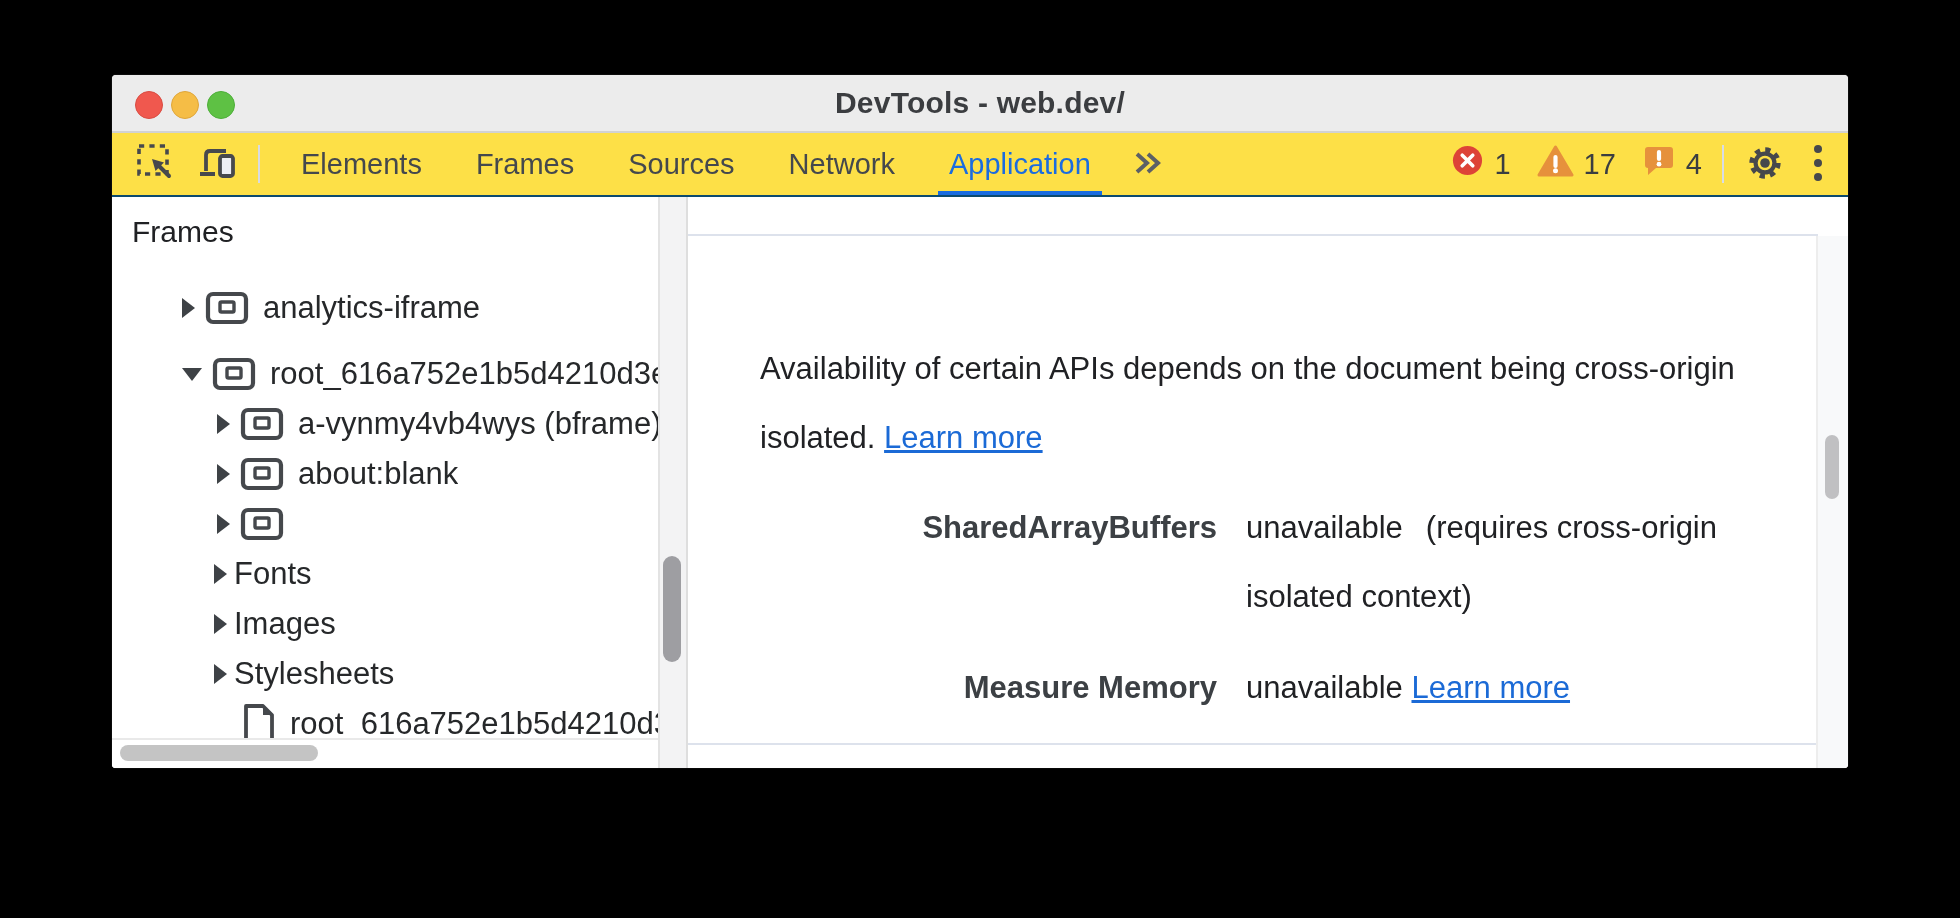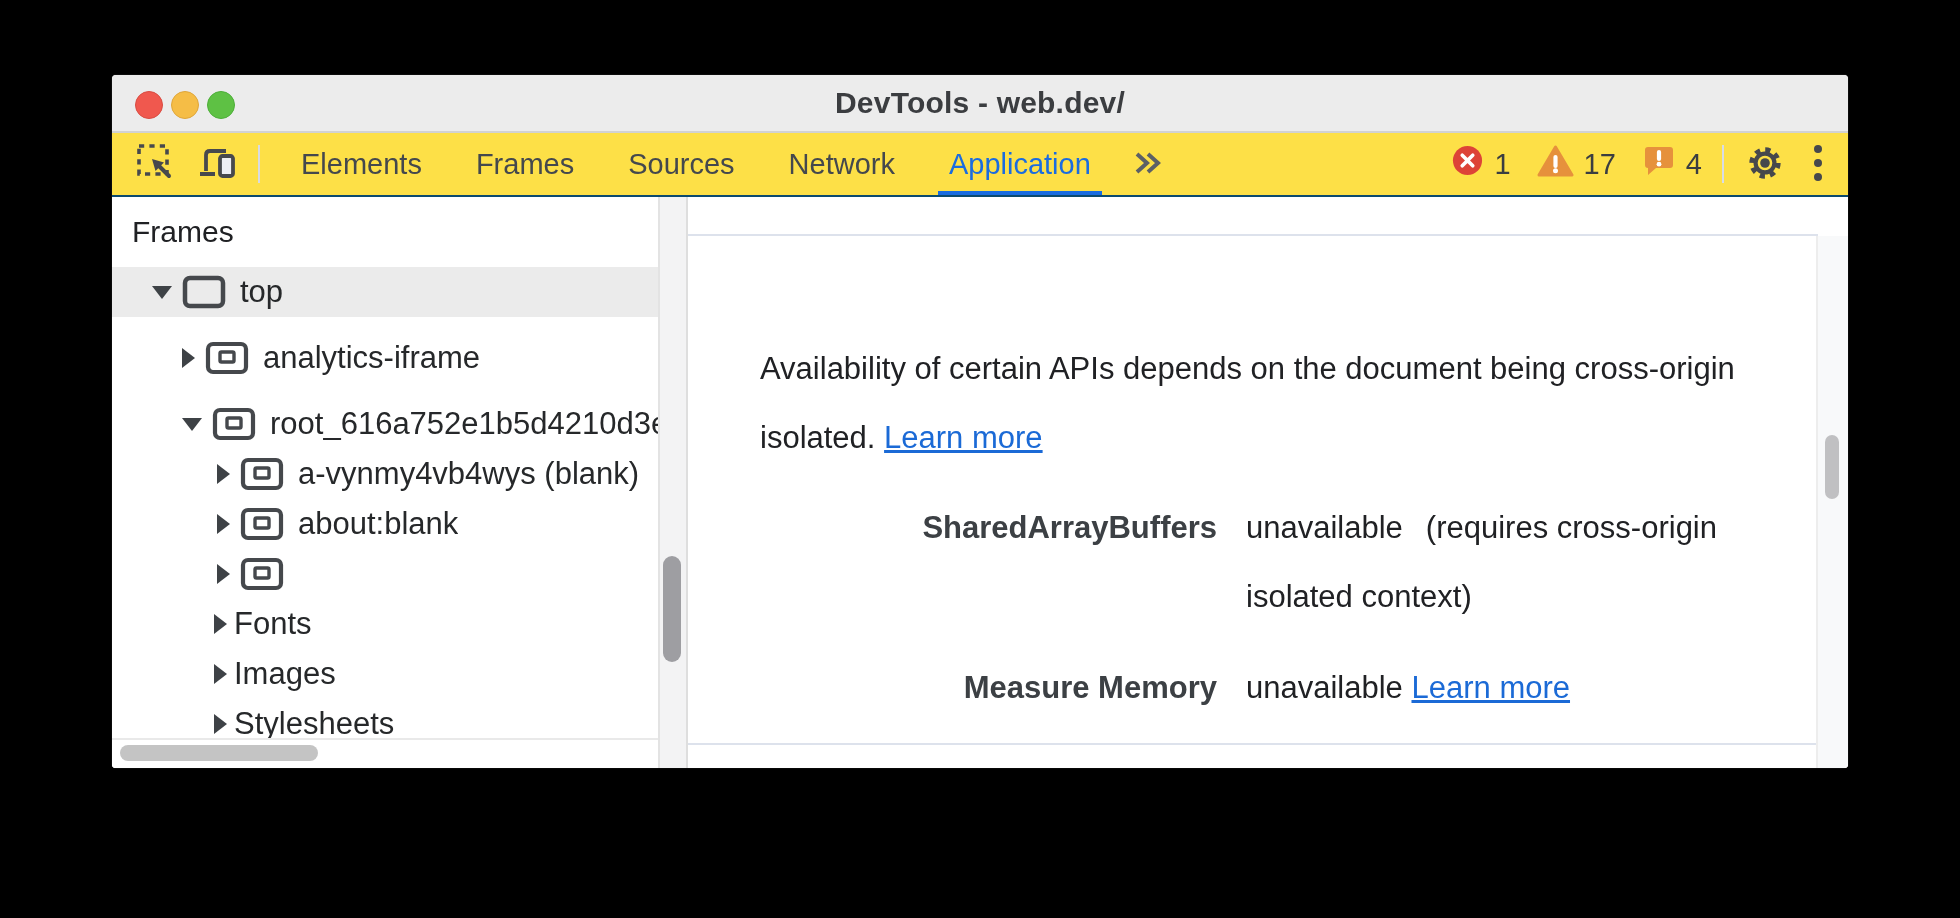--- a/index.html
+++ b/index.html
@@ -191,29 +191,20 @@
         </span>
       </button>
     </div>
 
     <div class="body">
 
       <div class="sidebar">
         <div class="frames-header">Frames</div>
         <div class="tree">
 
-          <div class="trow sel d0">
-            <span class="exp down"></span>
-            <span class="ticon">
-              <svg width="44" height="36" viewBox="0 0 44 36">
-                  <rect x="3" y="4" width="38" height="28" rx="5" fill="none" stroke="#45484c" stroke-width="4.5"></rect>
-                </svg>
-            </span>
-            <span class="tlabel">top</span>
-          </div>
 
           <div class="trow d1">
             <span class="exp right"></span>
             <span class="ticon">
               <svg width="44" height="36" viewBox="0 0 44 36">
                   <rect x="3" y="4" width="38" height="28" rx="5" fill="none" stroke="#45484c" stroke-width="4.2"></rect>
                   <rect x="15" y="12" width="14" height="10" rx="1.5" fill="none" stroke="#45484c" stroke-width="3.4"></rect>
                 </svg>
             </span>
             <span class="tlabel">analytics-iframe</span>
@@ -231,21 +222,21 @@
           </div>
 
           <div class="trow d2">
             <span class="exp right"></span>
             <span class="ticon">
               <svg width="44" height="36" viewBox="0 0 44 36">
                   <rect x="3" y="4" width="38" height="28" rx="5" fill="none" stroke="#45484c" stroke-width="4.2"></rect>
                   <rect x="15" y="12" width="14" height="10" rx="1.5" fill="none" stroke="#45484c" stroke-width="3.4"></rect>
                 </svg>
             </span>
-            <span class="tlabel">a-vynmy4vb4wys (blank)</span>
+            <span class="tlabel">a-vynmy4vb4wys (bframe)</span>
           </div>
 
           <div class="trow d2">
             <span class="exp right"></span>
             <span class="ticon">
               <svg width="44" height="36" viewBox="0 0 44 36">
                   <rect x="3" y="4" width="38" height="28" rx="5" fill="none" stroke="#45484c" stroke-width="4.2"></rect>
                   <rect x="15" y="12" width="14" height="10" rx="1.5" fill="none" stroke="#45484c" stroke-width="3.4"></rect>
                 </svg>
             </span>

